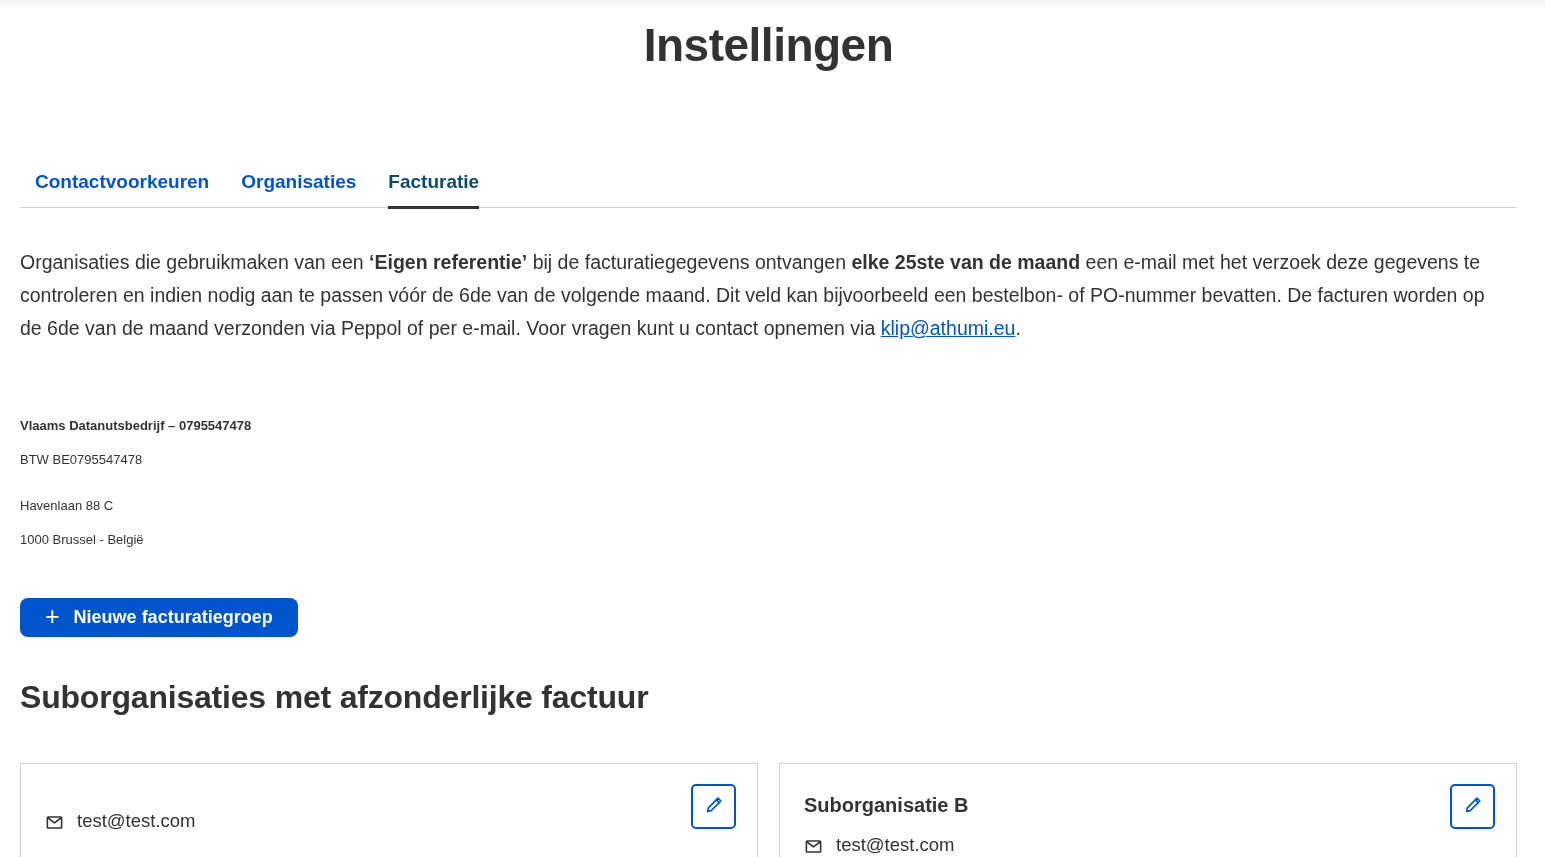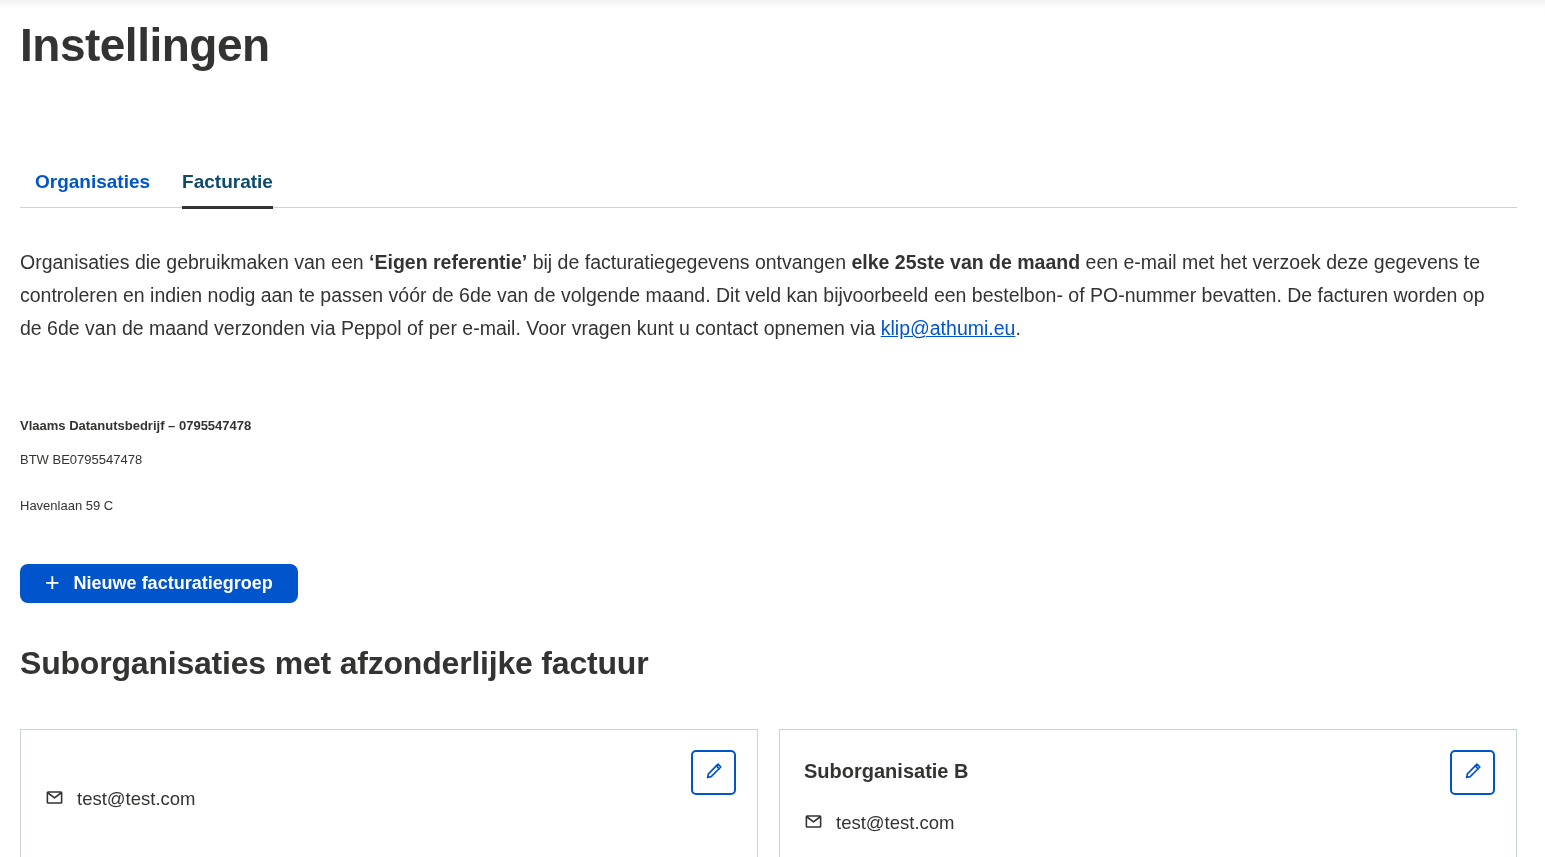--- a/index.html
+++ b/index.html
@@ -19,20 +19,21 @@
   .container {
     padding: 0 28px 0 20px;
     width: 1545px;
   }
   h1.page-title {
     margin: 10px 0 0 0;
     font-size: 46px;
     line-height: 52px;
     font-weight: 700;
     letter-spacing: -0.5px;
+    text-align: center;
   }
   .tabs {
     margin-top: 100px;
     display: flex;
     align-items: flex-end;
     border-bottom: 1px solid #cbd2da;
     padding-left: 15px;
   }
   .tab {
     font-size: 19px;
@@ -125,49 +126,51 @@
     background: #ffffff;
     border: 2px solid #0055cc;
     border-radius: 5px;
     display: flex;
     align-items: center;
     justify-content: center;
     cursor: pointer;
     padding: 0;
   }
   .email-row {
-    margin-top: 29px;
-    display: flex;
-    align-items: flex-start;
+    margin-top: 17px;
+    display: flex;
+    align-items: flex-end;
     gap: 13px;
     font-size: 18.5px;
   }
   .email-row svg { flex: 0 0 auto; display: block; }
 </style>
 </head>
 <body>
 
 <div class="top-strip"></div>
 
 <div class="container">
 
   <h1 class="page-title">Instellingen</h1>
 
   <div class="tabs">
+    <div class="tab">Contactvoorkeuren</div>
     <div class="tab">Organisaties</div>
     <div class="tab active">Facturatie</div>
   </div>
 
   <p class="intro"><span>Organisaties die gebruikmaken van een </span><strong>‘Eigen referentie’</strong><span> bij de facturatiegegevens ontvangen </span><strong>elke 25ste van de maand</strong><span> een e-mail met het verzoek deze gegevens te controleren en indien nodig aan te passen vóór de 6de van de volgende maand. Dit veld kan bijvoorbeeld een bestelbon- of PO-nummer bevatten. De facturen worden op de 6de van de maand verzonden via Peppol of per e-mail. Voor vragen kunt u contact opnemen via </span><a class="link" href="#">klip@athumi.eu</a><span>.</span></p>
 
   <div class="org">
     <div class="org-name">Vlaams Datanutsbedrijf – 0795547478</div>
     <div class="org-vat">BTW BE0795547478</div>
     <div class="org-address">
-      <div>Havenlaan 59 C</div>
+      <div>Havenlaan 88 C</div>
+      <div>1000 Brussel - België</div>
     </div>
   </div>
 
   <button class="btn-primary">
     <span class="plus">+</span>
     <span>Nieuwe facturatiegroep</span>
   </button>
 
   <h2 class="section-heading">Suborganisaties met afzonderlijke factuur</h2>
 

